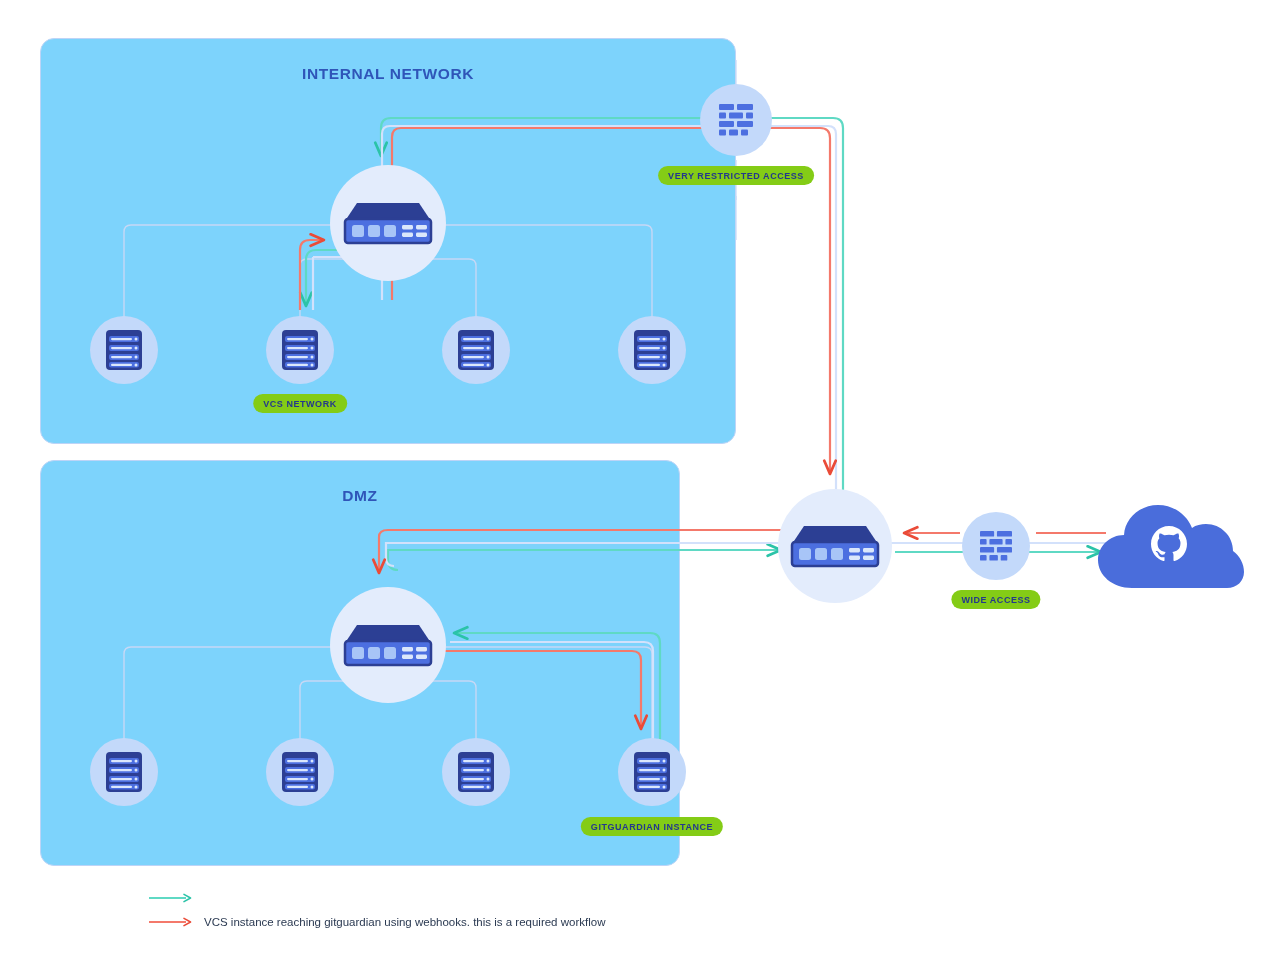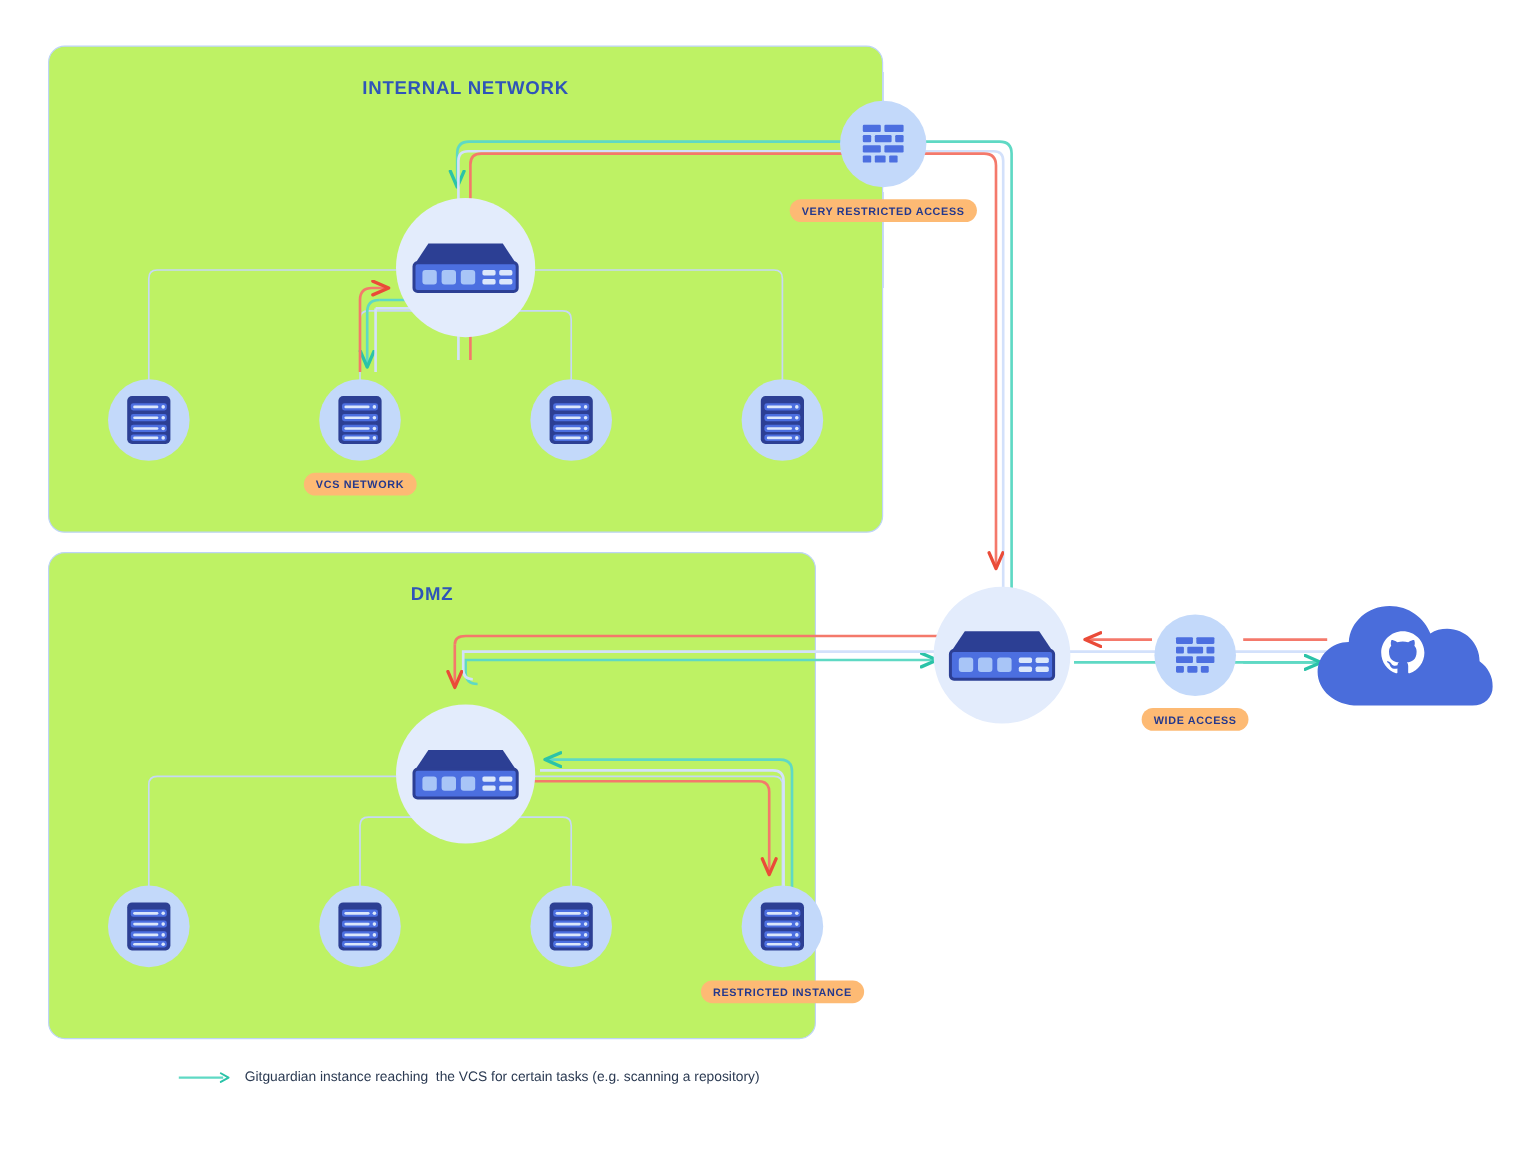--- a/index.html
+++ b/index.html
@@ -15,21 +15,21 @@
     overflow: hidden;
   }
   #stage {
     position: absolute;
     inset: 0;
     width: 1278px;
     height: 963px;
   }
   .zone {
     position: absolute;
-    background: #bef264;
+    background: #7dd3fc;
     border: 1.5px solid #bdd4f7;
     border-radius: 14px;
     box-sizing: border-box;
   }
   #zone-internal { left: 40px; top: 38px; width: 696px; height: 406px; }
   #zone-dmz      { left: 40px; top: 460px; width: 640px; height: 406px; }
 
   .zone-title {
     position: absolute;
     width: 100%;
@@ -47,21 +47,21 @@
     background: #dbe7fb;
     display: flex;
     align-items: center;
     justify-content: center;
   }
   .node.halo-light { background: #e3ecfc; }
   .node.halo-mid   { background: #c3d9fa; }
 
   .badge {
     position: absolute;
-    background: #fdba74;
+    background: #84cc16;
     color: #24388c;
     font-size: 9px;
     font-weight: bold;
     letter-spacing: 0.55px;
     padding: 5px 10px 4px 10px;
     border-radius: 11px;
     white-space: nowrap;
     transform: translateX(-50%);
     font-family: "Liberation Sans", sans-serif;
   }
@@ -352,21 +352,21 @@
       <rect x="7" y="10" width="21" height="2.2" rx="1.1" fill="#dbe7fb"></rect>
       <rect x="7" y="19" width="21" height="2.2" rx="1.1" fill="#dbe7fb"></rect>
       <rect x="7" y="28" width="21" height="2.2" rx="1.1" fill="#dbe7fb"></rect>
       <rect x="7" y="35.8" width="21" height="2.2" rx="1.1" fill="#dbe7fb"></rect>
       <circle cx="32" cy="11.1" r="1.5" fill="#dbe7fb"></circle>
       <circle cx="32" cy="20.1" r="1.5" fill="#dbe7fb"></circle>
       <circle cx="32" cy="29.1" r="1.5" fill="#dbe7fb"></circle>
       <circle cx="32" cy="36.9" r="1.5" fill="#dbe7fb"></circle>
     </svg>
   </div>
-  <div class="badge" style="left:652px; top:817px;">RESTRICTED INSTANCE</div>
+  <div class="badge" style="left:652px; top:817px;">GITGUARDIAN INSTANCE</div>
 
   <div class="node halo-light" style="left:778px; top:489px; width:114px; height:114px;">
     <svg width="90" height="48" viewBox="0 0 90 48">
       <path d="M14,4 L76,4 L88,22 L2,22 Z" fill="#2c3f94"></path>
       <rect x="2" y="20" width="86" height="24" rx="3" fill="#4c6fe0" stroke="#2c3f94" stroke-width="2.5"></rect>
       <rect x="9" y="26" width="12" height="12" rx="2.5" fill="#a8c5f7"></rect>
       <rect x="25" y="26" width="12" height="12" rx="2.5" fill="#a8c5f7"></rect>
       <rect x="41" y="26" width="12" height="12" rx="2.5" fill="#a8c5f7"></rect>
       <rect x="59" y="26" width="11" height="4.5" rx="1.4" fill="#dbe7fb"></rect>
       <rect x="73" y="26" width="11" height="4.5" rx="1.4" fill="#dbe7fb"></rect>
@@ -412,17 +412,23 @@
       </g>
     </svg>
   </div>
 
   <div id="legend">
     <div class="legend-row">
       <svg class="legend-swatch" width="46" height="12" viewBox="0 0 46 12">
         <line x1="1" y1="6" x2="38" y2="6" stroke="#5fd9c4" stroke-width="2"></line>
         <path d="M36,2.4 L42.5,6 L36,9.6" fill="none" stroke="#2bc3a8" stroke-width="1.6" stroke-linecap="round" stroke-linejoin="round"></path>
       </svg>
-      <span class="legend-label">Gitguardian instance reaching  the VCS for certain tasks (e.g. scanning a repository)</span>
     </div>
+    <div class="legend-row">
+      <svg class="legend-swatch" width="46" height="12" viewBox="0 0 46 12">
+        <line x1="1" y1="6" x2="38" y2="6" stroke="#f4796b" stroke-width="2"></line>
+        <path d="M36,2.4 L42.5,6 L36,9.6" fill="none" stroke="#ea4b38" stroke-width="1.6" stroke-linecap="round" stroke-linejoin="round"></path>
+      </svg>
+      <span class="legend-label">VCS instance reaching gitguardian using webhooks. this is a required workflow</span>
+    </div>
   </div>
 
 </div>
 
 </body></html>

